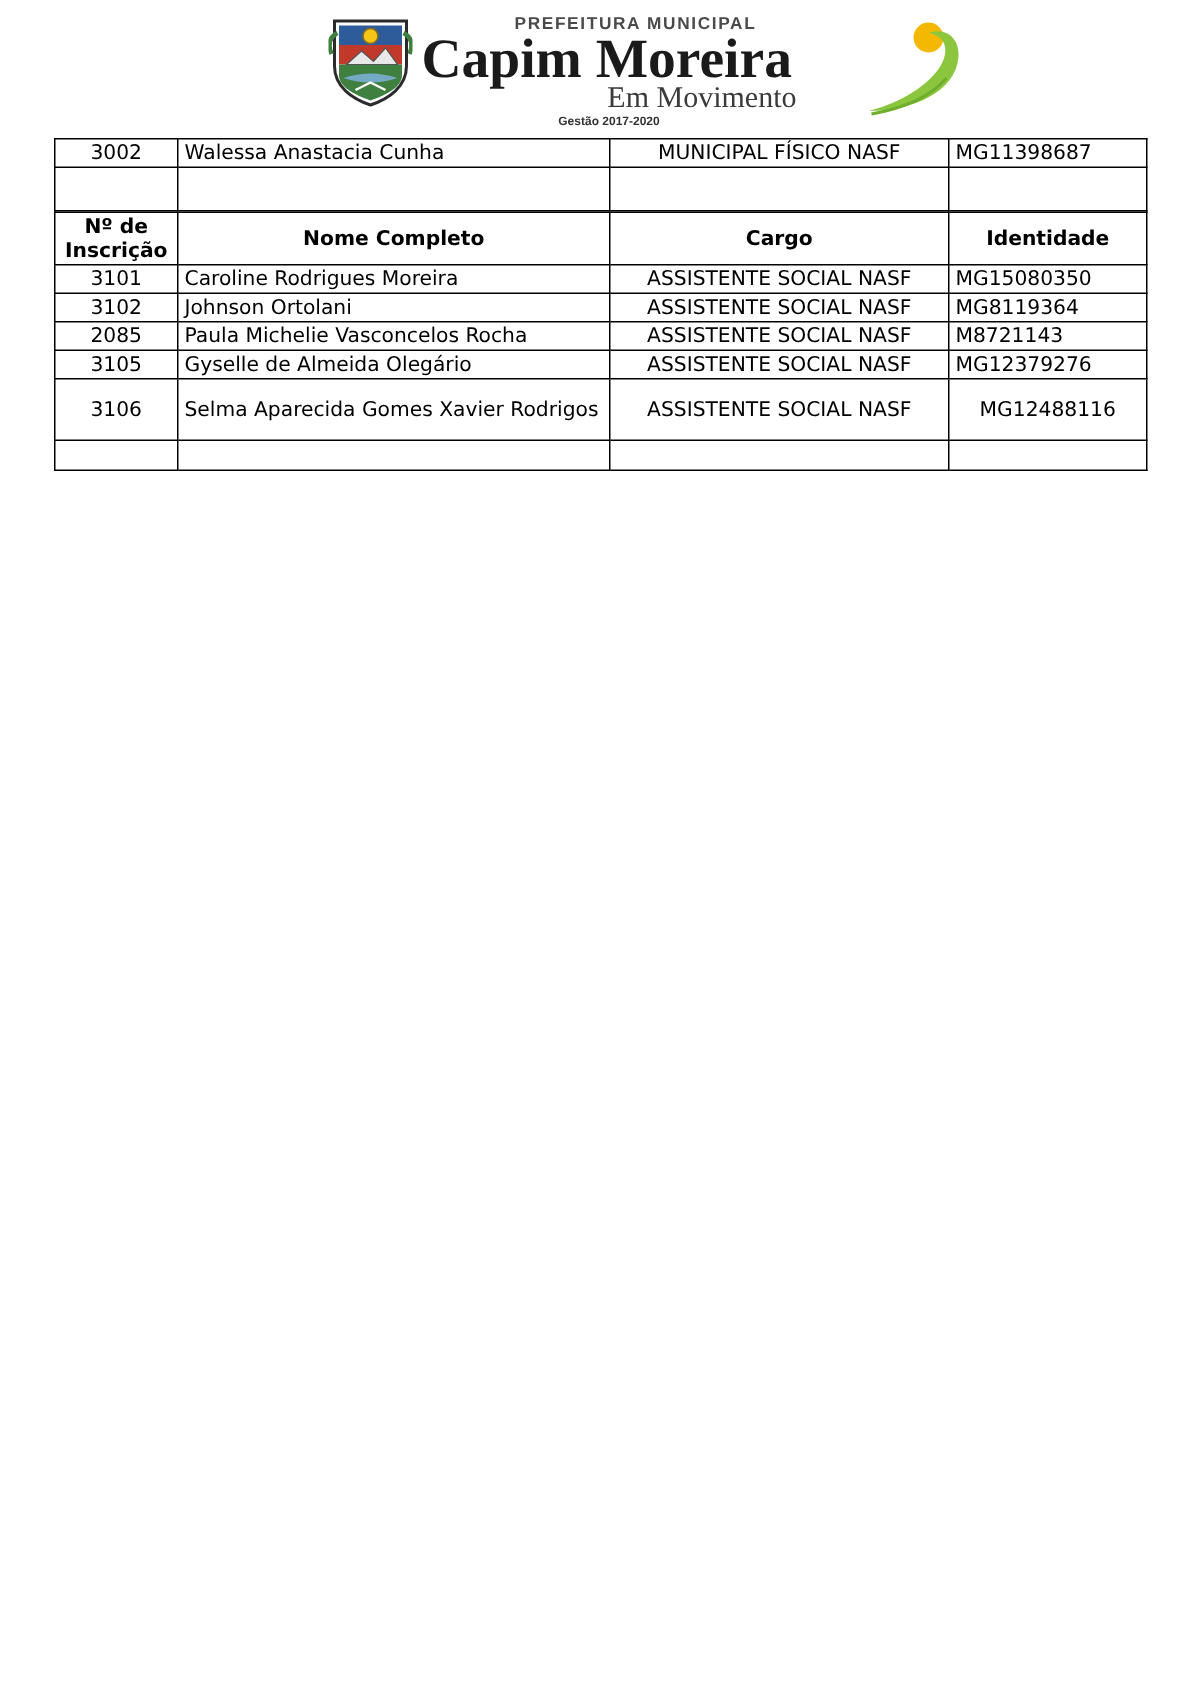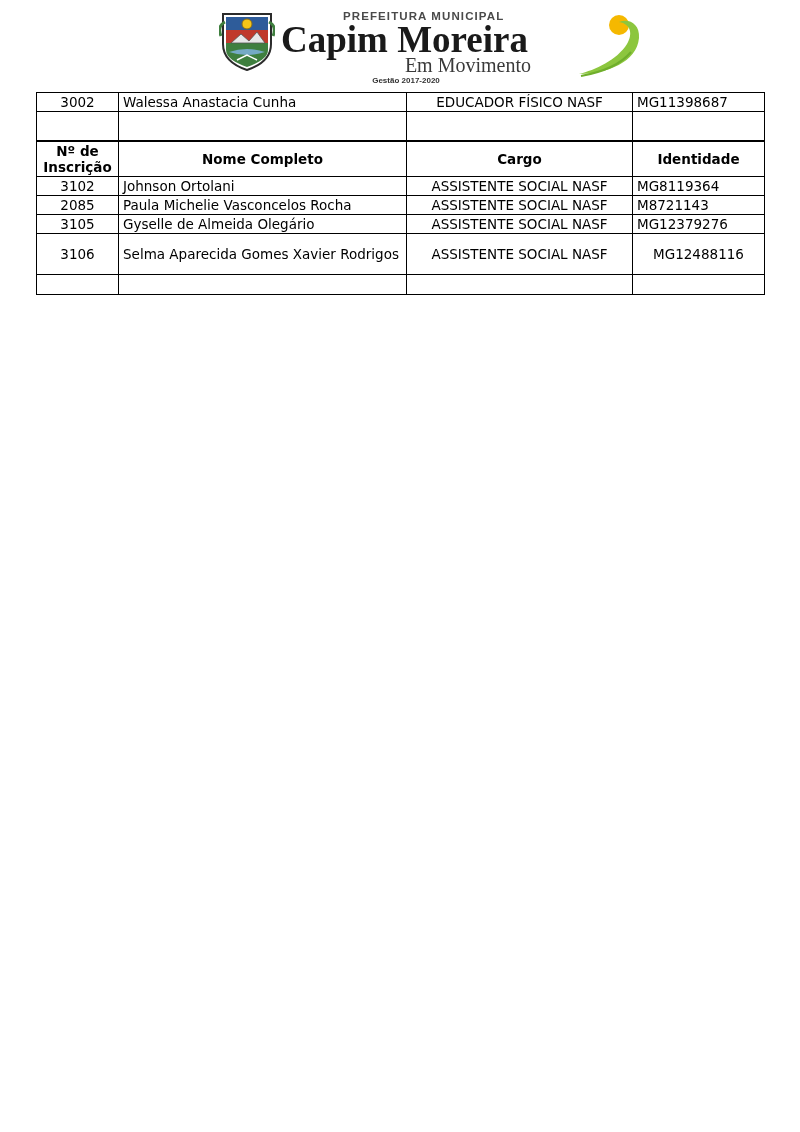--- a/index.html
+++ b/index.html
@@ -180,21 +180,21 @@
       <colgroup>
         <col class="c1">
           <col class="c2">
           <col class="c3">
           <col class="c4">
       </colgroup>
       <tbody>
         <tr>
           <td class="num">3002</td>
           <td class="name">Walessa Anastacia Cunha</td>
-          <td class="cargo">EDUCADOR FÍSICO NASF</td>
+          <td class="cargo">MUNICIPAL FÍSICO NASF</td>
           <td class="ident">MG11398687</td>
         </tr>
         <tr class="empty">
           <td class="num"></td>
           <td class="name"></td>
           <td class="cargo"></td>
           <td class="ident"></td>
         </tr>
       </tbody>
     </table>
@@ -209,20 +209,26 @@
       <thead>
         <tr>
           <th class="hdr">Nº de Inscrição</th>
           <th class="hdr">Nome Completo</th>
           <th class="hdr">Cargo</th>
           <th class="hdr">Identidade</th>
         </tr>
       </thead>
       <tbody>
         <tr>
+          <td class="num">3101</td>
+          <td class="name">Caroline Rodrigues Moreira</td>
+          <td class="cargo">ASSISTENTE SOCIAL NASF</td>
+          <td class="ident">MG15080350</td>
+        </tr>
+        <tr>
           <td class="num">3102</td>
           <td class="name">Johnson Ortolani</td>
           <td class="cargo">ASSISTENTE SOCIAL NASF</td>
           <td class="ident">MG8119364</td>
         </tr>
         <tr>
           <td class="num">2085</td>
           <td class="name">Paula Michelie Vasconcelos Rocha</td>
           <td class="cargo">ASSISTENTE SOCIAL NASF</td>
           <td class="ident">M8721143</td>

